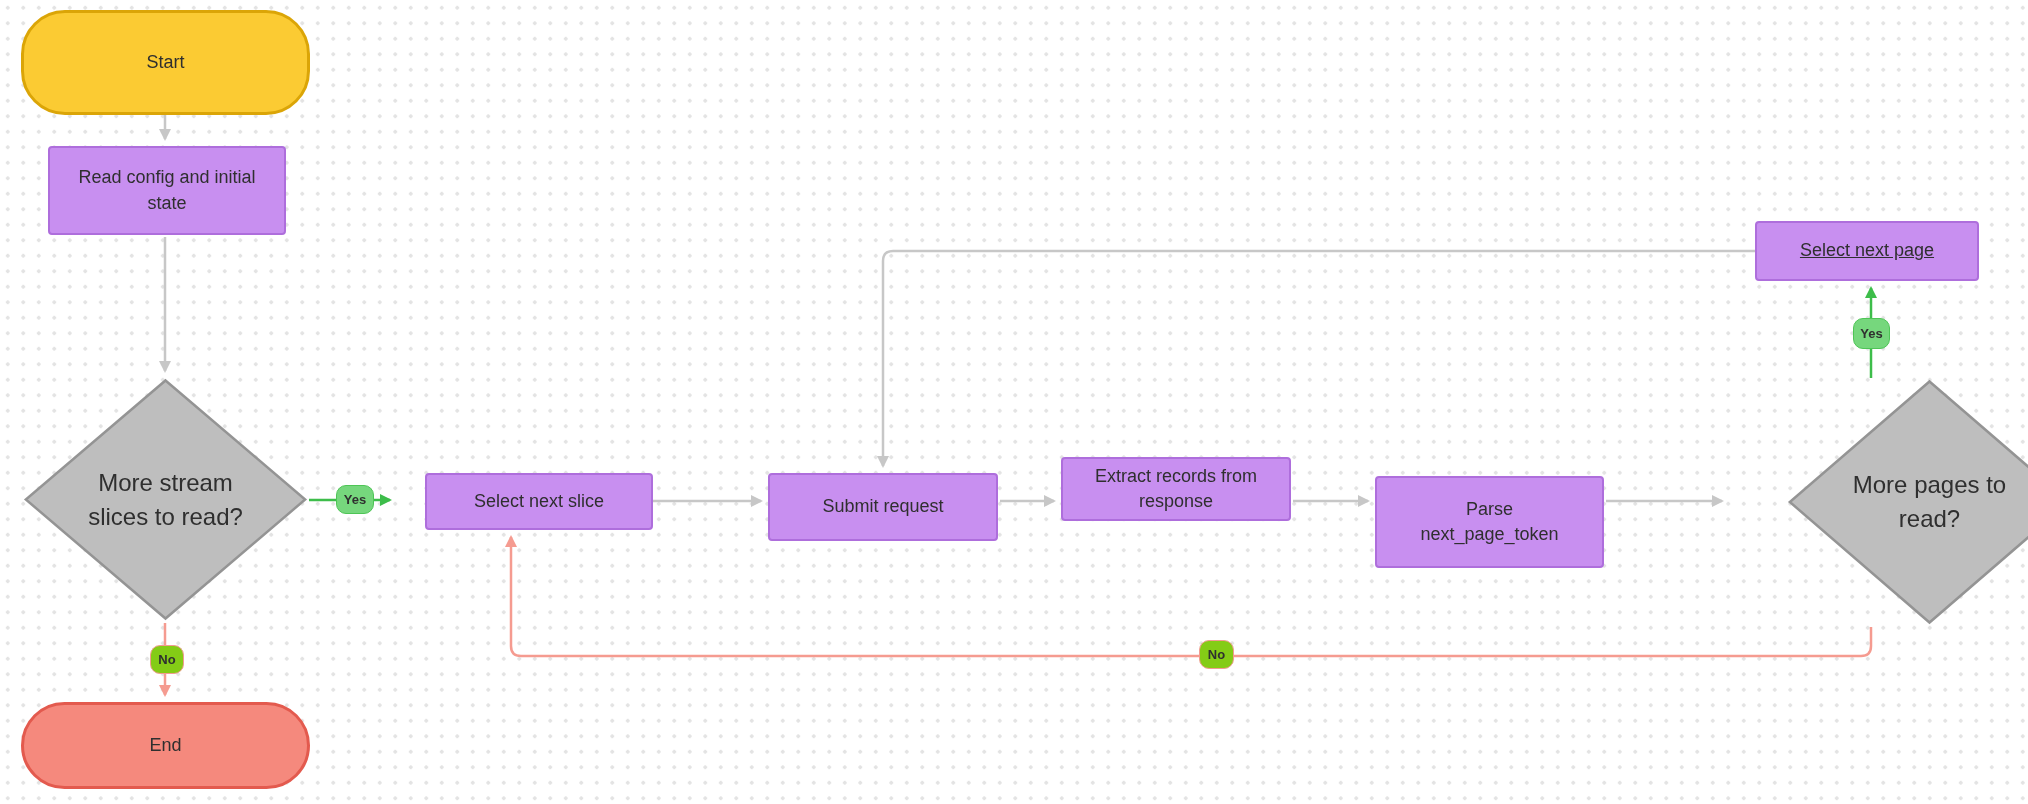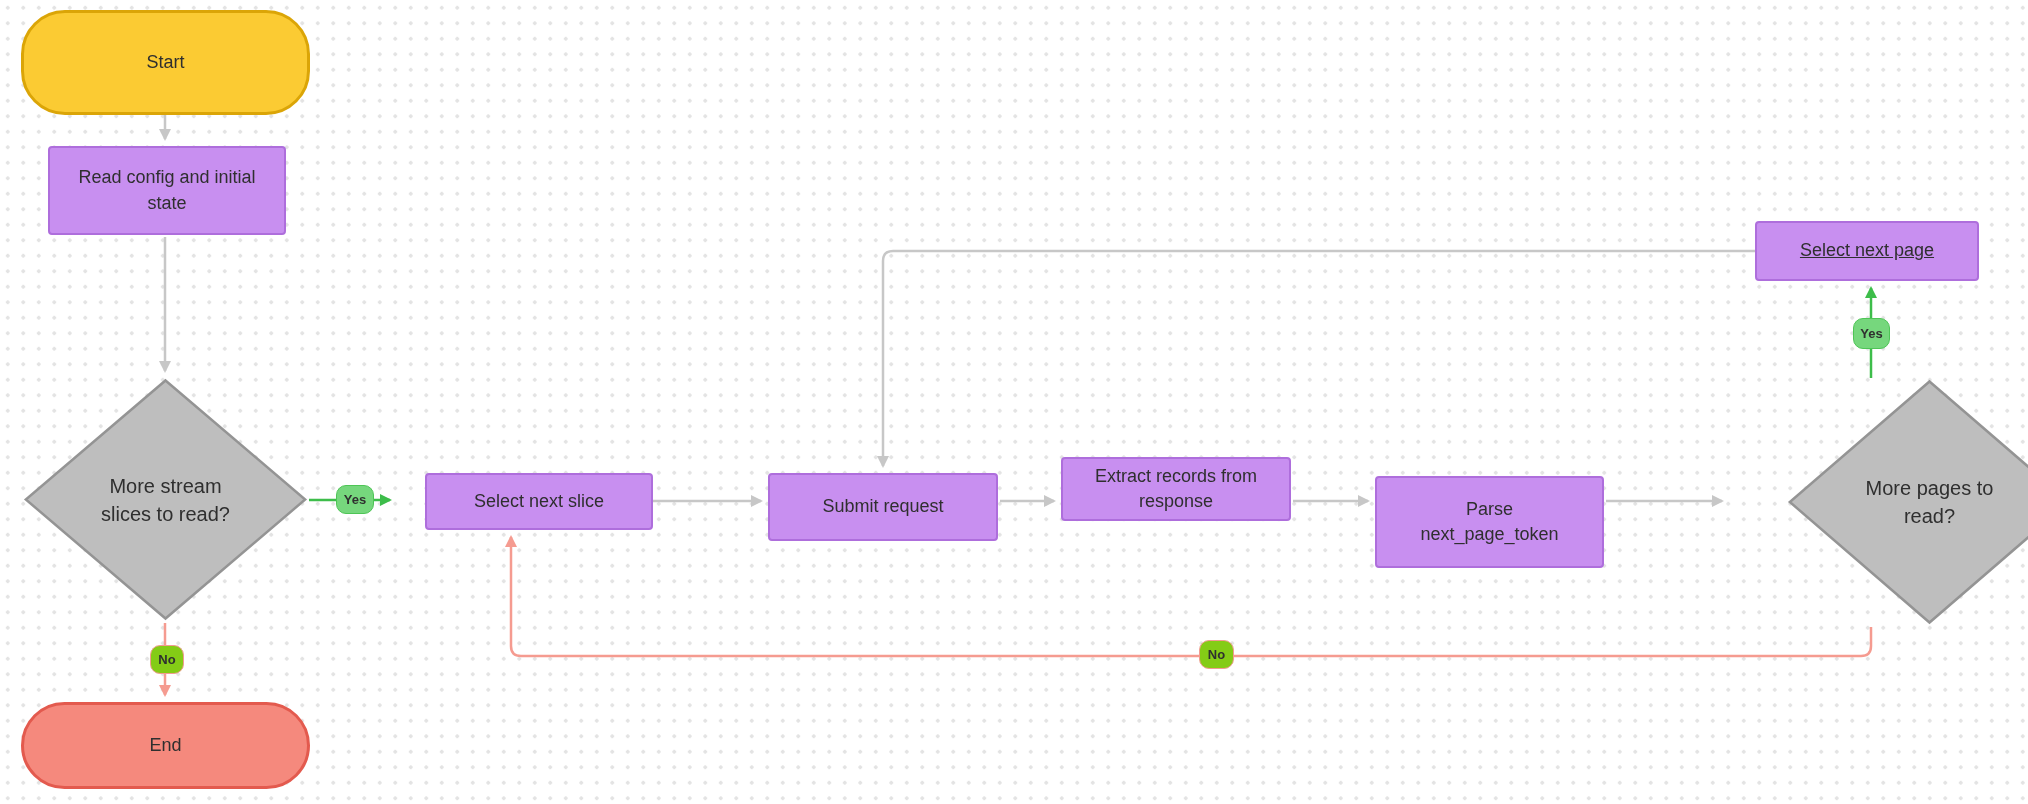--- a/index.html
+++ b/index.html
@@ -28,21 +28,21 @@
   .end   { background: #F5897D; border-color: #E35A4E; }
   .process {
     background: #C88FF0; border: 2px solid #AE6EDC; border-radius: 4px;
     padding: 20px 10px;
   }
   .diamond { position: absolute; z-index: 2; }
   .diamond svg { position: absolute; left: 0; top: 0; width: 100%; height: 100%; }
   .diamond-label {
     position: absolute; inset: 0; z-index: 2;
     display: flex; align-items: center; justify-content: center;
-    text-align: center; font-size: 20px; line-height: 1.4;
+    text-align: center; font-size: 24px; line-height: 1.4;
   }
   .diamond-label span { white-space: pre-line; }
   .badge {
     position: absolute; z-index: 3;
     display: flex; align-items: center; justify-content: center;
     font-size: 13px; font-weight: 600; border-radius: 10px; color: #2f2f2f;
   }
   .badge.yes { background: #76D77D; border: 1.5px solid #4EC556; }
   .badge.no  { background: #84cc16; border: 1.5px solid #F29B91; }
 

